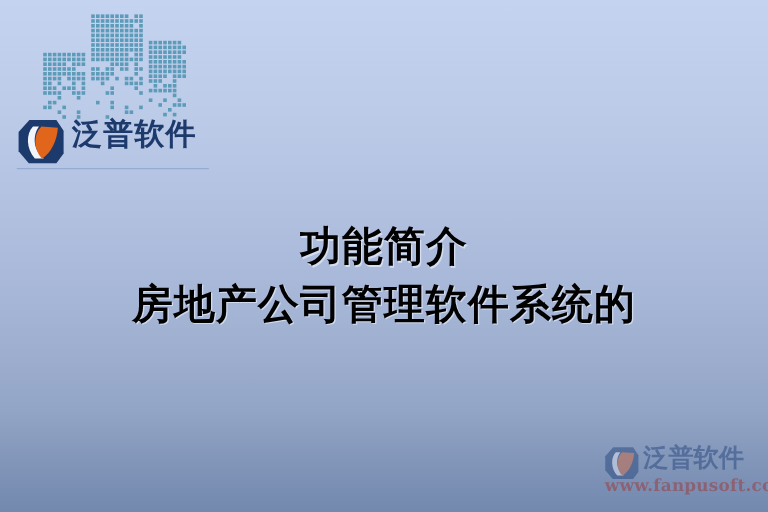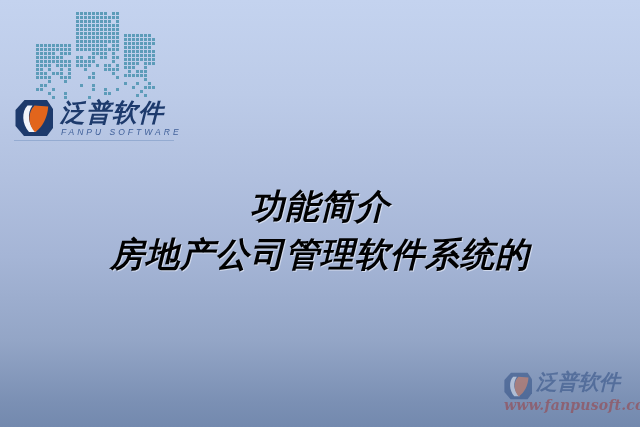--- a/index.html
+++ b/index.html
@@ -15,21 +15,20 @@
     overflow: hidden;
     font-family: "Liberation Sans", "DejaVu Sans", sans-serif;
     background: linear-gradient(to bottom,
         #c4d3ef 0%,
         #bccbe8 22%,
         #b1c0df 42%,
         #a5b5d6 60%,
         #93a5c6 80%,
         #7b90b4 94%,
         #7389ae 100%);
-    font-style: italic;
   }
 
   
   #skyline {
     position: absolute;
     left: 36px;
     top: 6px;
     width: 120px;
     height: 92px;
     pointer-events: none;
@@ -474,21 +473,20 @@
     <div id="logo-mark">
       <svg viewBox="0 0 40 38" width="40" height="38" aria-hidden="true">
         <path d="M10.5 1 L33 1 L39 10 L39 29 L33 37 L10 37 L1.5 27 L1.5 11 Z" fill="#1d3a6c"></path>
         <path d="M13.5 6.5 C7.5 12.5 7.8 25 15 33 L22.5 33 C13.5 26 13 14 18.5 6.5 Z" fill="#f2f5fb"></path>
         <path d="M20.5 6.5 C13.5 13 13.8 26 21 33.2 C29 28 33.5 18 34.2 7.5 Z" fill="#e2651c"></path>
         <path d="M22.2 34.6 C29.8 30.5 34.6 21.5 35.6 11.6 L35.6 29 L30.5 35.6 Z" fill="#1d3a6c"></path>
       </svg>
     </div>
     <div id="logo-text">
       <span class="cn-name">泛普软件</span>
-      <span class="en-name">FANPU SOFTWARE</span>
     </div>
     <div id="logo-rule"></div>
   </div>
 
   <div id="title">
     <span class="line">功能简介</span>
     <span class="line">房地产公司管理软件系统的</span>
   </div>
 
   <div id="watermark">

